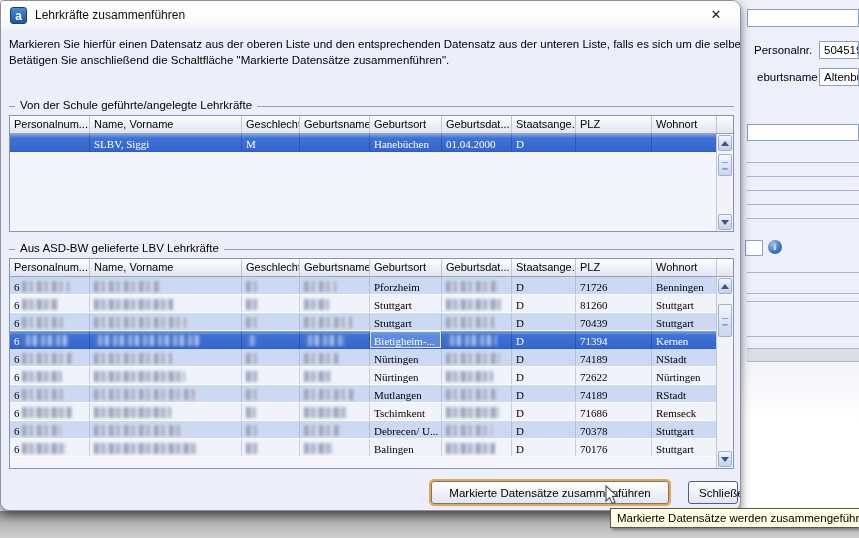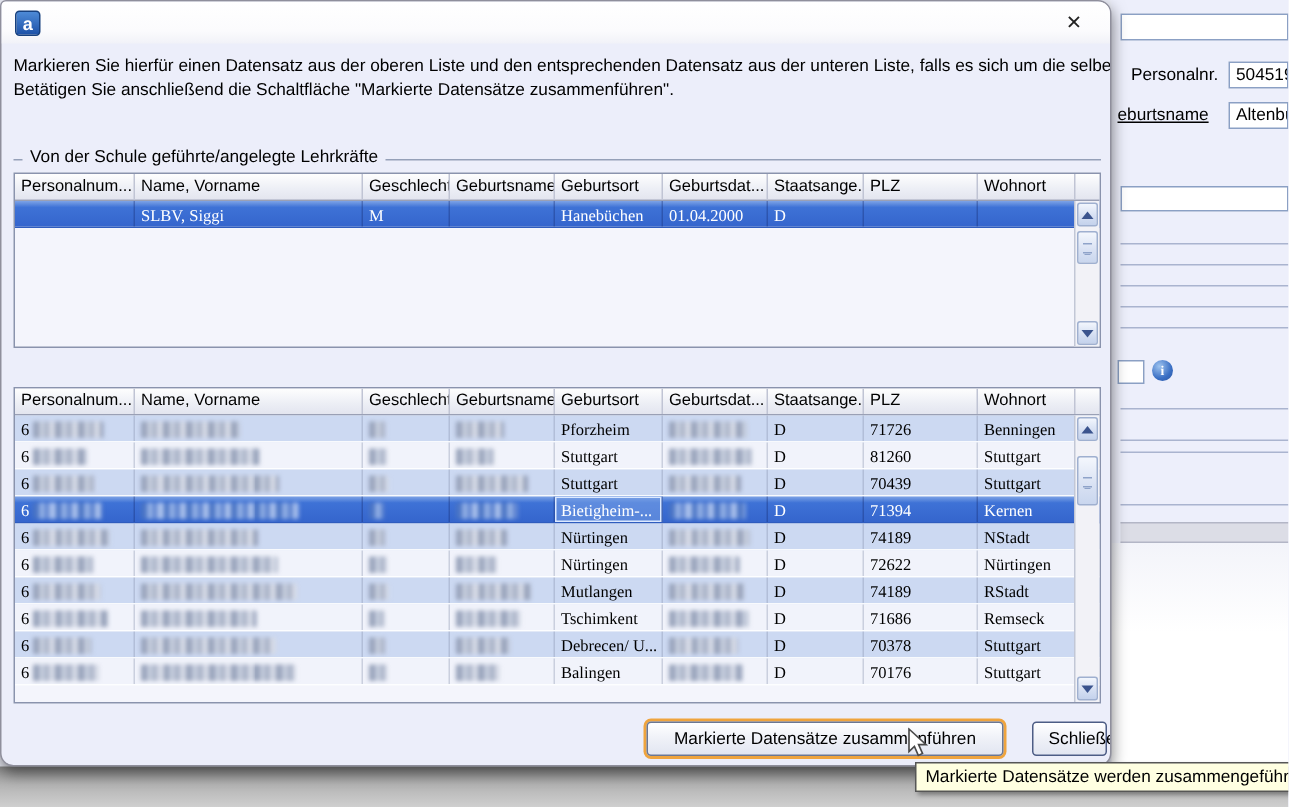--- a/index.html
+++ b/index.html
@@ -102,21 +102,21 @@
 </style>
 </head>
 <body>
 
 <div class="screen">
 
   <div class="bg-right">
     <div class="bg-input" style="left:6px; top:9px; width:112px; height:18px;"></div>
     <div class="bg-label" style="left:13px; top:44px;">Personalnr.</div>
     <div class="bg-valuebox" style="left:78px; top:41px; width:40px; height:18px;">504519</div>
-    <div class="bg-label" style="left:4px; top:71px;text-decoration:underline;">eburtsname</div>
+    <div class="bg-label" style="left:16px; top:71px;">eburtsname</div>
     <div class="bg-valuebox" style="left:78px; top:68px; width:40px; height:18px;">Altenbu</div>
     <div class="bg-input" style="left:6px; top:124px; width:112px; height:17px;"></div>
     <div class="bg-line" style="top:162px;"></div>
     <div class="bg-line" style="top:176px;"></div>
     <div class="bg-line" style="top:190px;"></div>
     <div class="bg-line" style="top:204px;"></div>
     <div class="bg-line" style="top:218px;"></div>
     <div class="bg-smallbox"></div>
     <div class="info-icon">i</div>
     <div class="bg-line" style="top:272px;"></div>
@@ -125,20 +125,21 @@
     <div class="bg-line" style="top:336px;"></div>
     <div class="bg-band"></div>
     <div class="fade"></div>
   </div>
 
   <div class="bottom-strip"></div>
 
   <div class="dialog">
     <div class="titlebar">
       <div class="app-icon">a</div>
+      <div class="title-text">Lehrkräfte zusammenführen</div>
       <div class="close-x">✕</div>
     </div>
 
     <div class="desc">
       <div>Markieren Sie hierfür einen Datensatz aus der oberen Liste und den entsprechenden Datensatz aus der unteren Liste, falls es sich um die selbe Lehrkraf</div>
       <div>Betätigen Sie anschließend die Schaltfläche "Markierte Datensätze zusammenführen".</div>
     </div>
 
     <div class="grp grp1">
       <span>Von der Schule geführte/angelegte Lehrkräfte</span>
@@ -172,20 +173,23 @@
         <div class="sb-btn up">
             <span class="tri t-up"></span>
           </div>
         <div class="sb-thumb" style="top:20px; height:22px;"></div>
         <div class="sb-btn down">
             <span class="tri t-dn"></span>
           </div>
       </div>
     </div>
 
+    <div class="grp grp2">
+      <span>Aus ASD-BW gelieferte LBV Lehrkräfte</span>
+    </div>
     <div class="tbl" id="table-bottom">
         <div class="t-head">
           <div class="t-hcell" style="width: 80px;">Personalnum...</div>
           <div class="t-hcell" style="width: 152px;">Name, Vorname</div>
           <div class="t-hcell" style="width: 58px;">Geschlecht</div>
           <div class="t-hcell" style="width: 70px;">Geburtsname</div>
           <div class="t-hcell" style="width: 72px;">Geburtsort</div>
           <div class="t-hcell" style="width: 70px;">Geburtsdat...</div>
           <div class="t-hcell" style="width: 64px;">Staatsange...</div>
           <div class="t-hcell" style="width: 76px;">PLZ</div>

